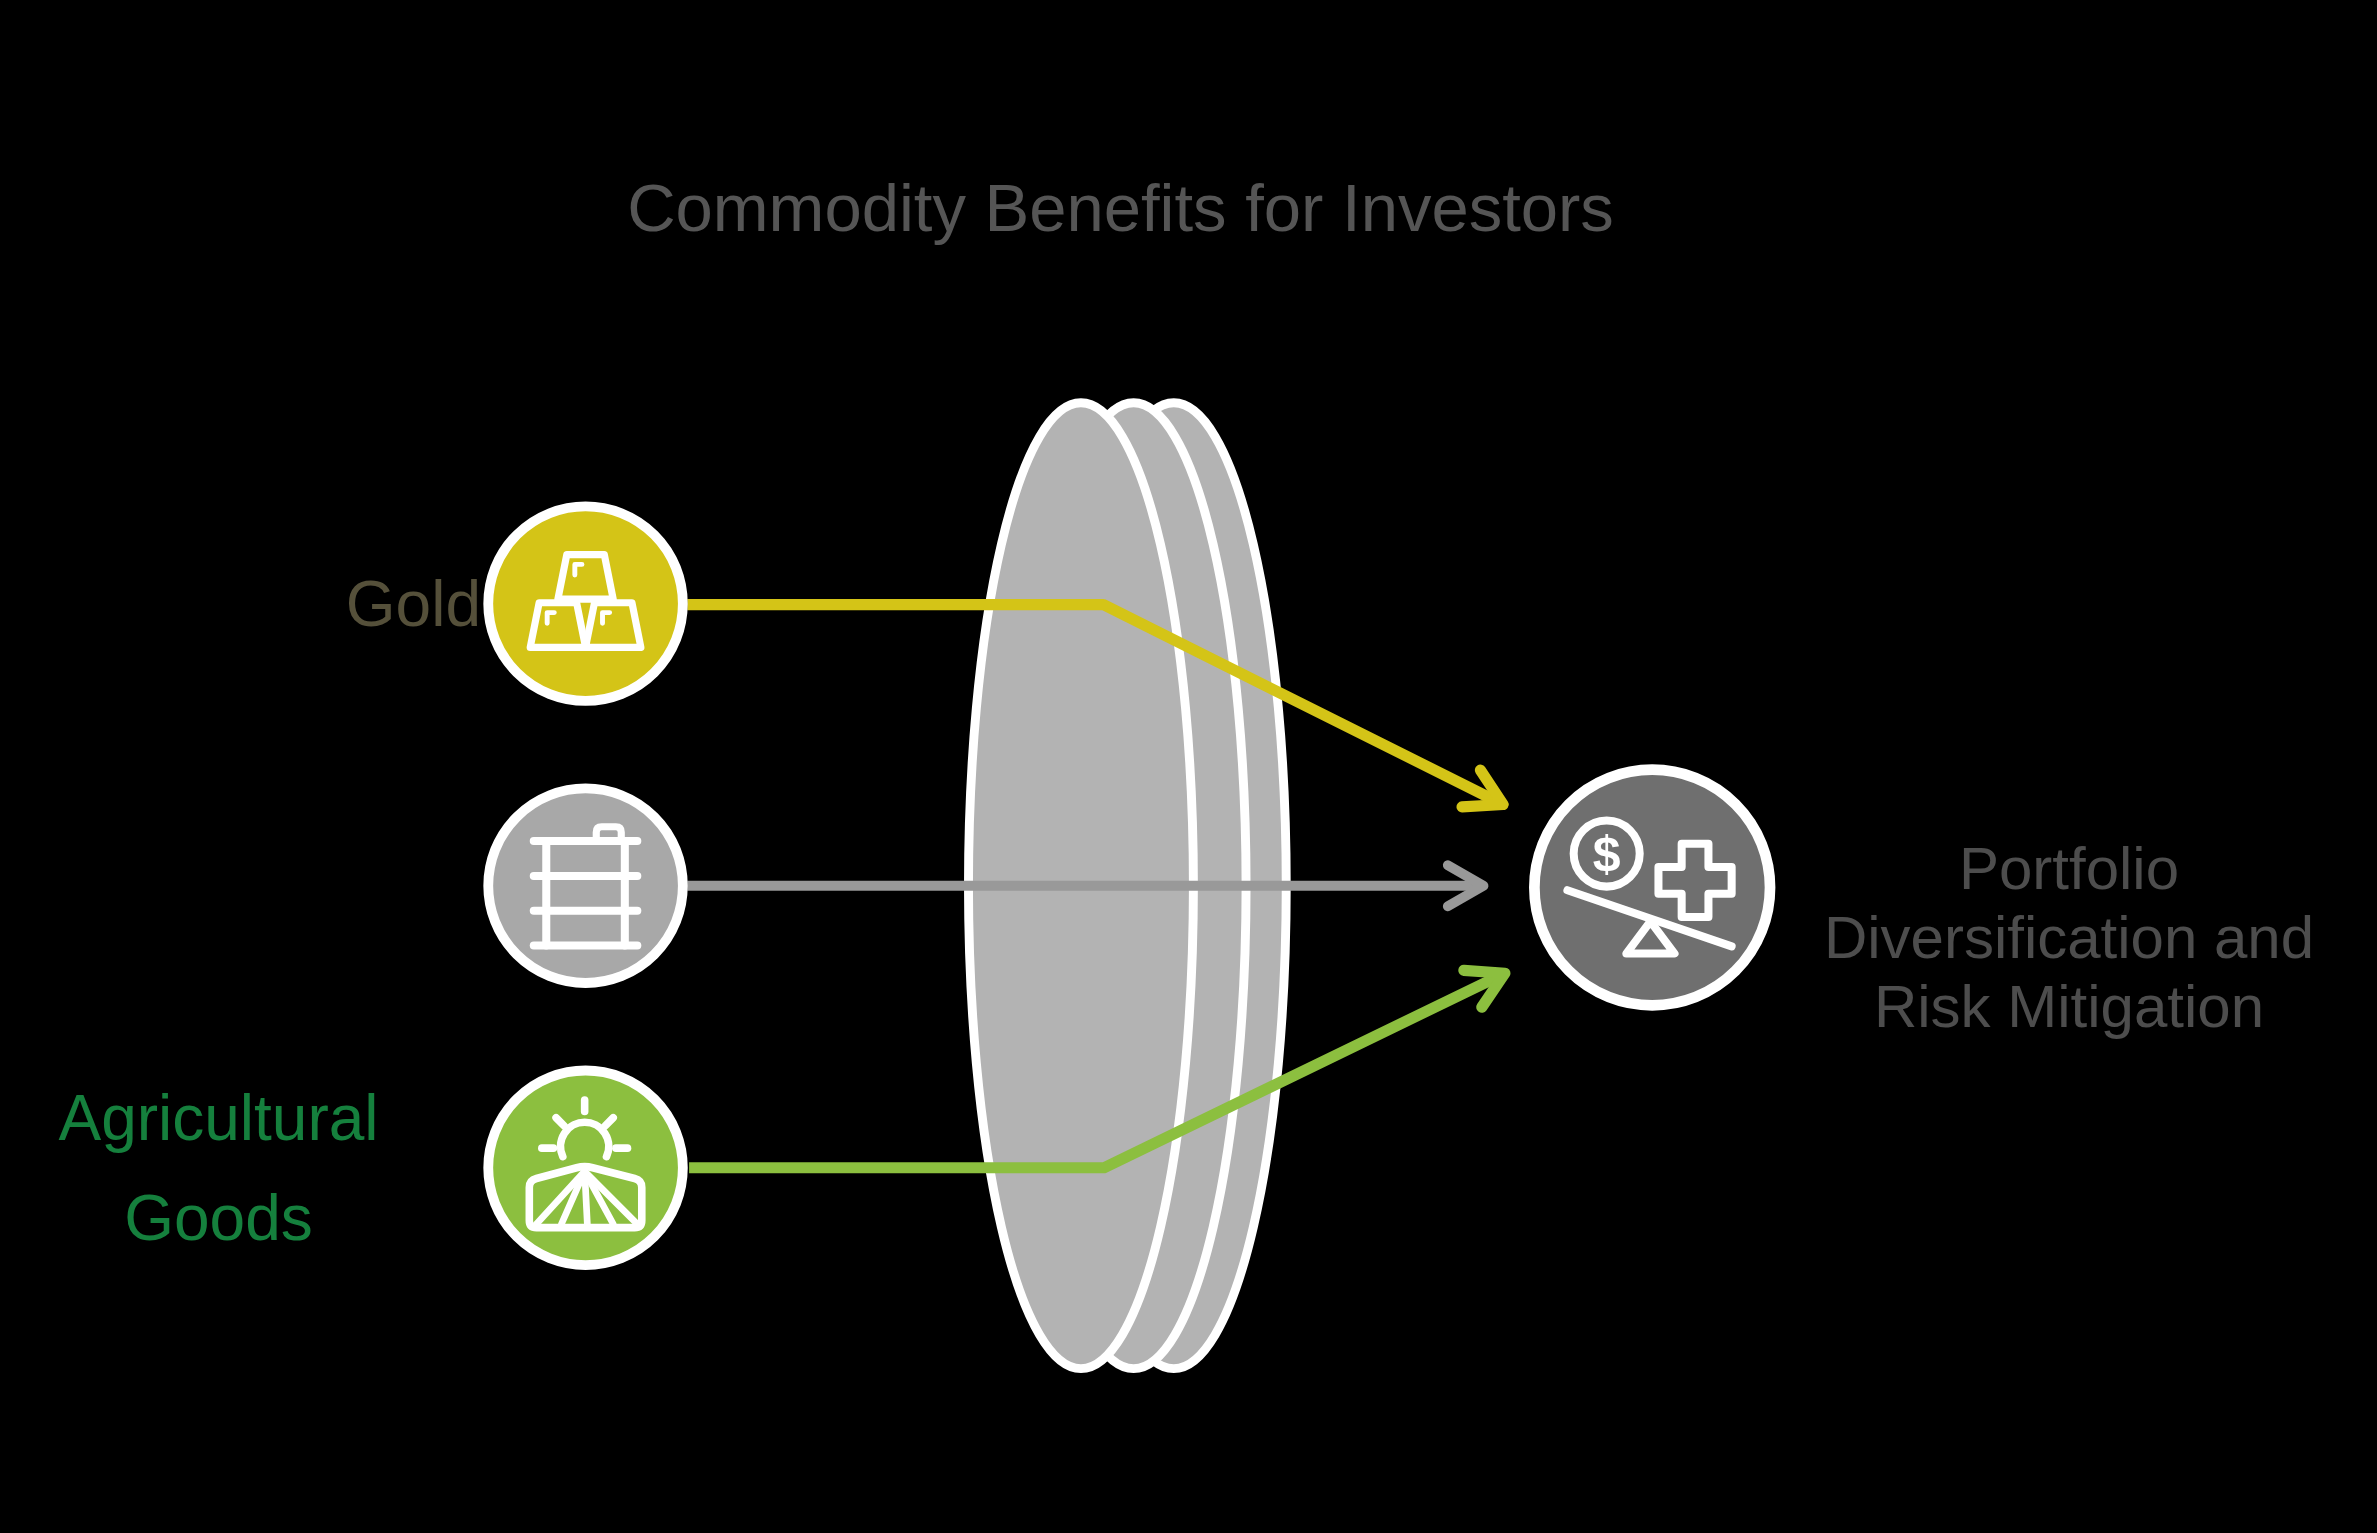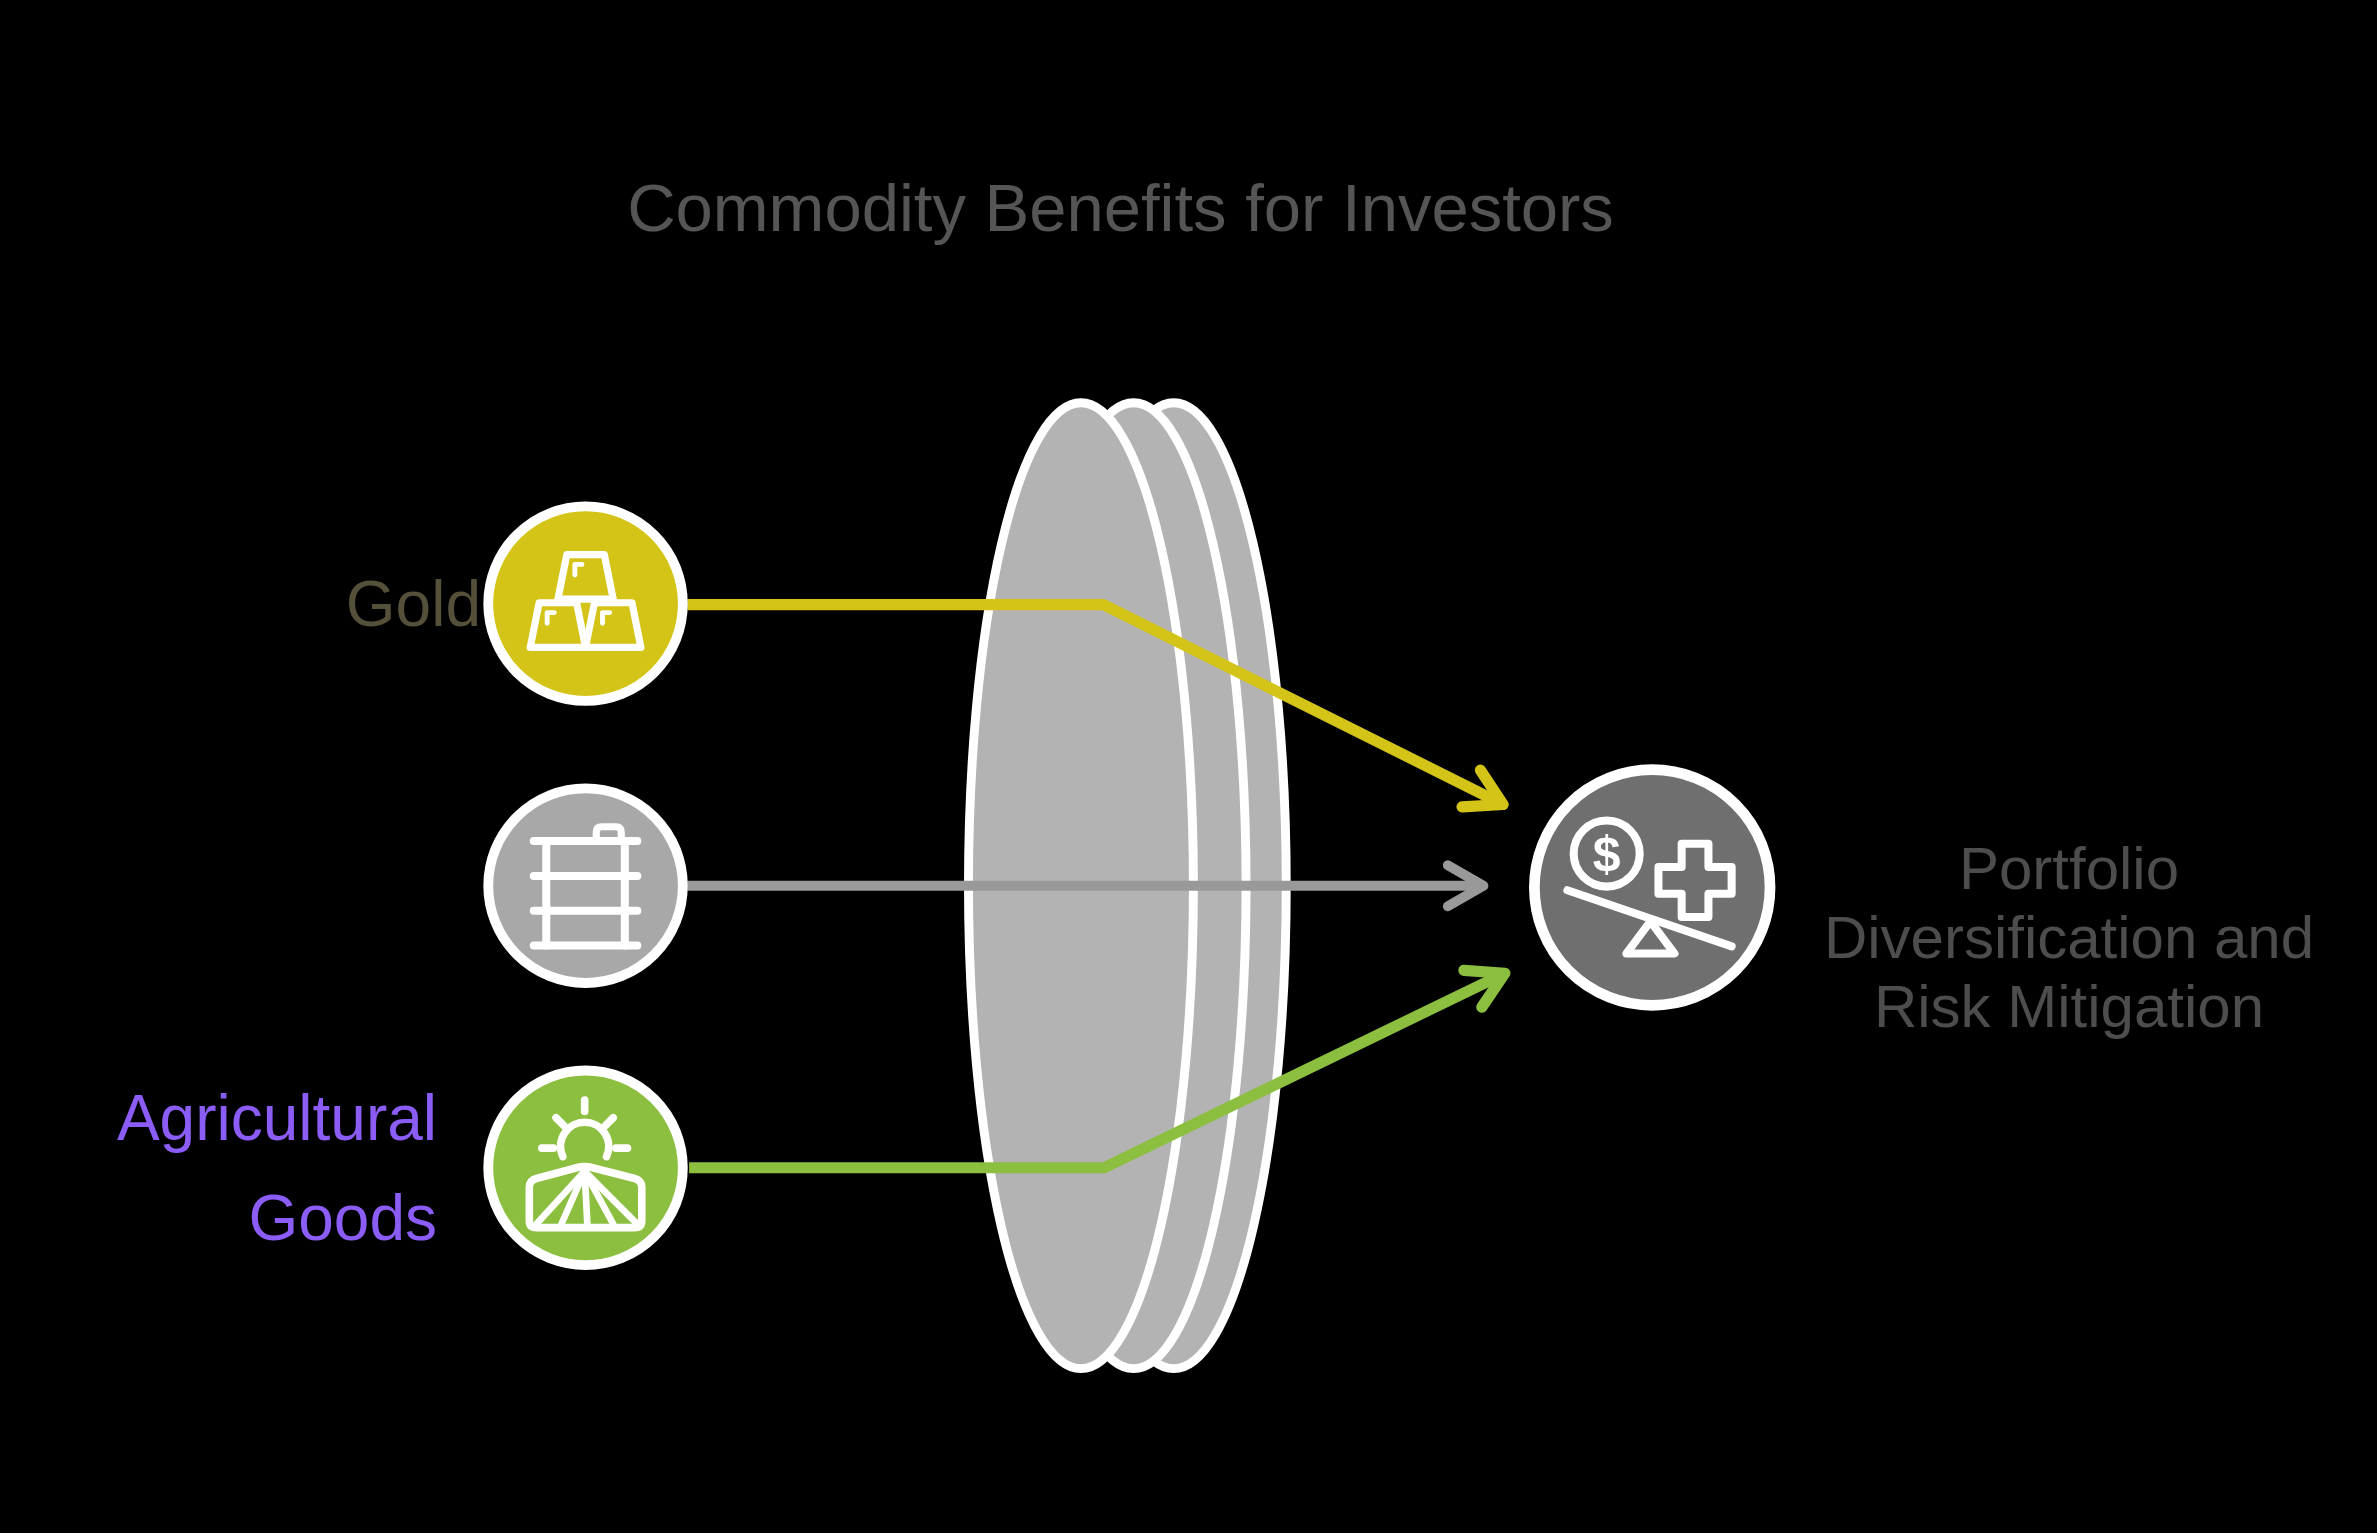--- a/index.html
+++ b/index.html
@@ -148,18 +148,18 @@
         <path d="M 33 -49 h 30 v 26 h 26 v 30 h -26 v 26 h -30 v -26 h -26 v -30 h 26 Z" stroke-width="9"></path>
       </g>
     </g>
   </svg>
 
   <div id="title" class="txt" style="color: rgb(85, 85, 85);">Commodity Benefits for Investors</div>
 
   <div id="gold-label" class="txt left-label" style="color: rgb(85, 80, 58); padding-left: 44px;">Gold</div>
 
 
-  <div id="agri-label" class="txt left-label" style="color: #8b5cf6;">Agricultural Goods</div>
+  <div id="agri-label" class="txt left-label" style="color: #15803d; text-align: center;">Agricultural Goods</div>
 
   <div id="outcome-label" class="txt" style="color: rgb(77, 77, 77);">Portfolio Diversification and Risk Mitigation</div>
 
 </div>
 
 
 </body></html>

